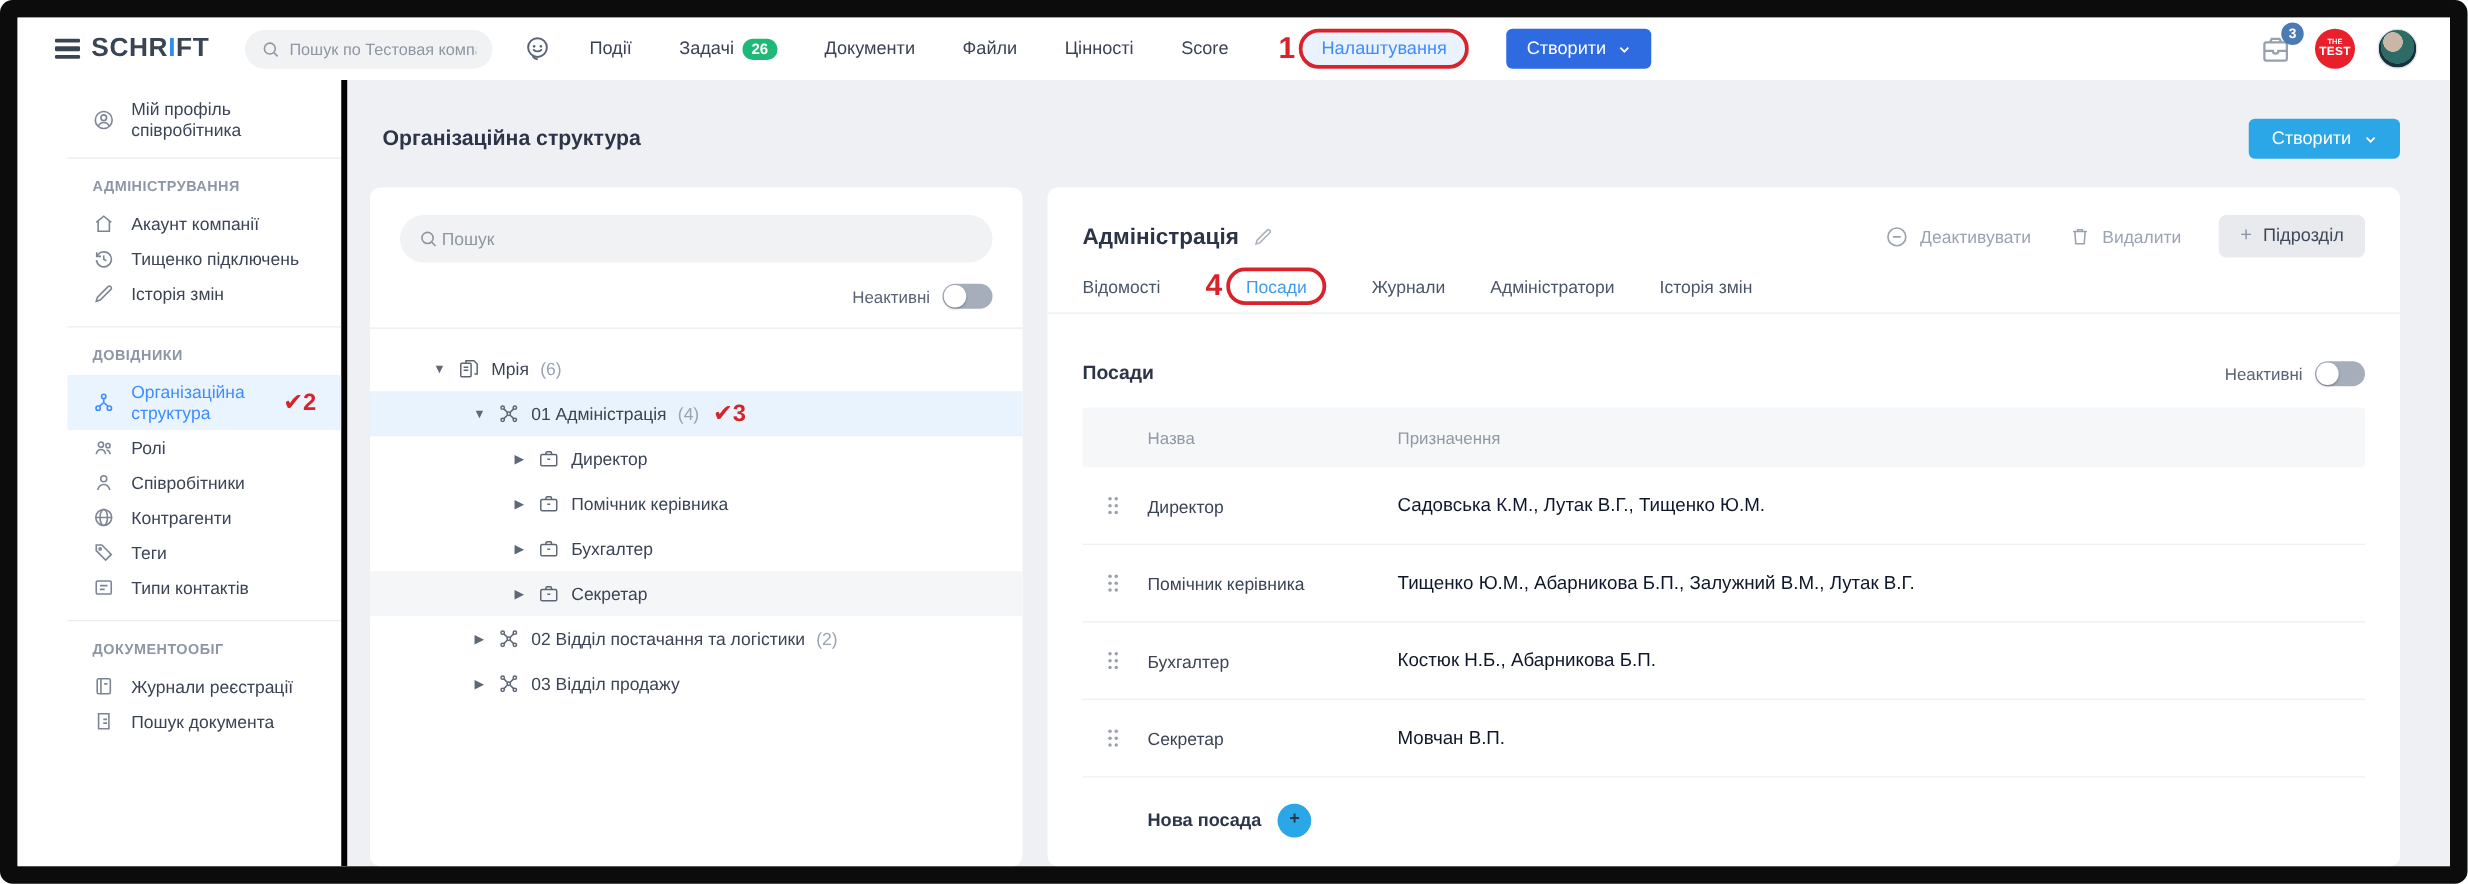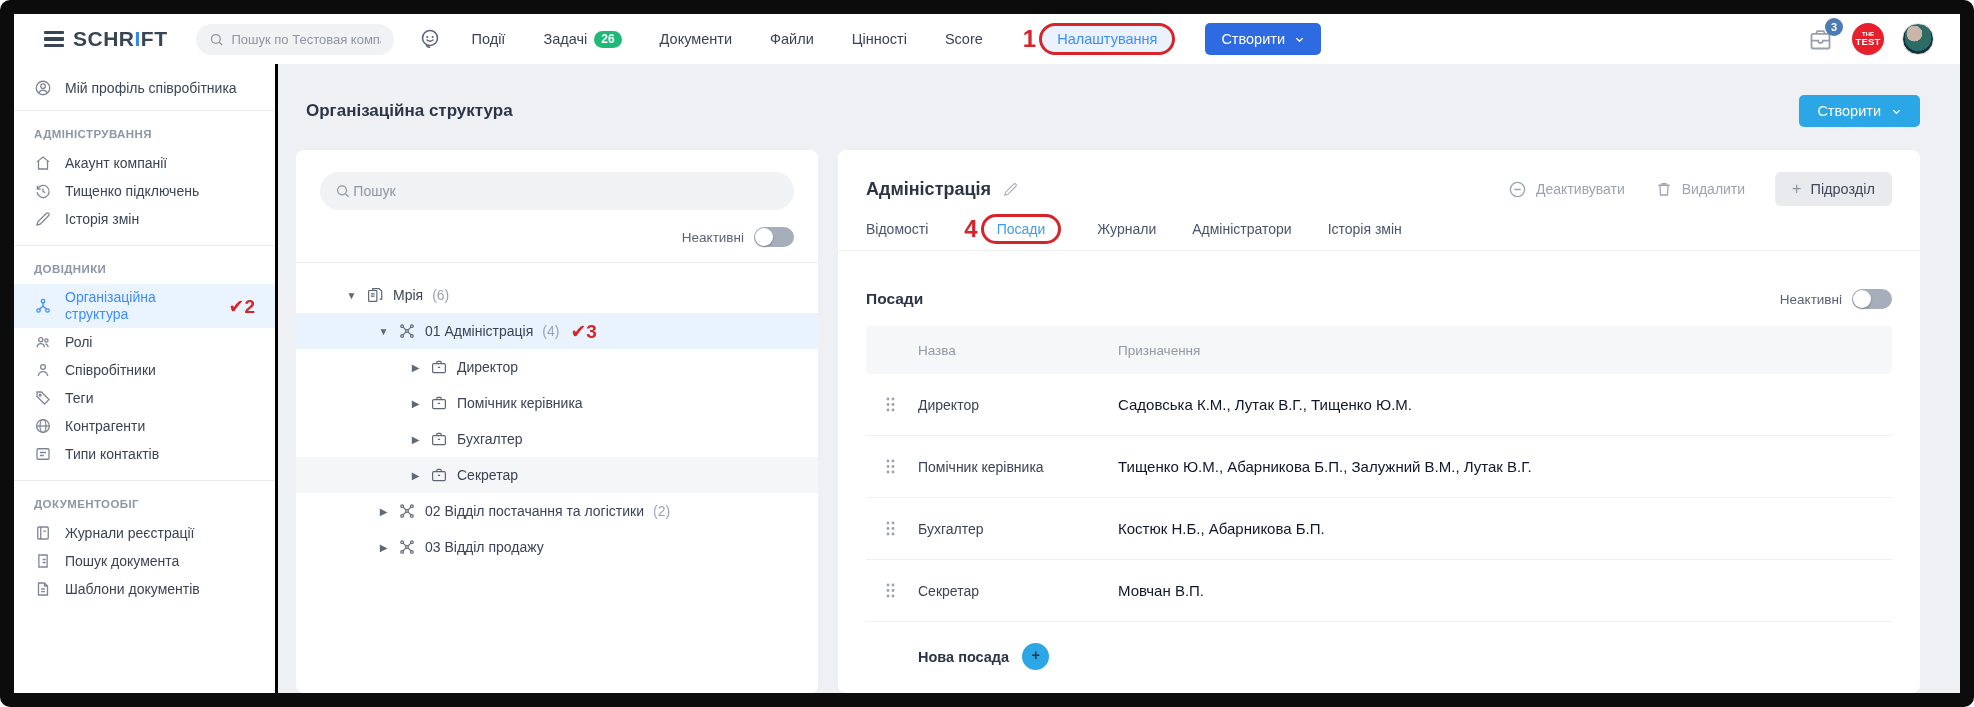--- a/index.html
+++ b/index.html
@@ -34,21 +34,21 @@
   .test-logo .l2 { font-size:9.5px; font-weight:800; letter-spacing:.2px; }
   .avatar { width:32px; height:32px; border-radius:50%; cursor:pointer;
     background: radial-gradient(circle at 38% 32%, #c9b6a6 0 28%, transparent 29%),
                 radial-gradient(circle at 50% 45%, #2c6b66 0 60%, #16313b 61%);
     border:1px solid #dfe2e7; }
 
   
   .bodywrap { flex:1; display:flex; min-height:0; }
 
   
-  .sidebar { width:264px; flex:0 0 264px; background:#fff; border-right:3px solid #000000; padding-top:4px; overflow:hidden; }
+  .sidebar { width:264px; flex:0 0 264px; background:#fff; border-right:5px solid #000000; padding-top:4px; overflow:hidden;padding-left:40px; }
   .side-item { display:flex; align-items:center; gap:13px; padding:5px 20px; font-size:14px; color:#3b4454; cursor:pointer; line-height:17px; }
   .side-item svg { flex:0 0 auto; color:#7c8594; }
   .side-profile { padding:11px 20px 13px; }
   .side-div { border:0; border-top:1px solid #e9ebef; margin:0; }
   .side-title { font-size:11.5px; font-weight:700; letter-spacing:.4px; color:#8d96a5; padding:17px 20px 9px; }
   .side-item.active { color:#3f8cff; background:#eaf4fe; }
   .side-item.active svg { color:#3f8cff; }
   .ann-check { color:#d8232a; font-weight:800; font-size:19px; line-height:1; margin-left:2px; white-space:nowrap; }
 
   
@@ -230,35 +230,35 @@
       </div>
       <div class="side-item">
         <svg width="18" height="18" viewBox="0 0 24 24" fill="none" stroke="currentColor" stroke-width="1.7">
               <circle cx="12" cy="8" r="3.2"></circle>
               <path d="M5.5 20c1-3.8 3.5-5.8 6.5-5.8s5.5 2 6.5 5.8"></path>
             </svg>
         <span>Співробітники</span>
       </div>
       <div class="side-item">
         <svg width="18" height="18" viewBox="0 0 24 24" fill="none" stroke="currentColor" stroke-width="1.7">
-              <path d="M4 10V4h6l10 10-6 6L4 10z"></path>
-              <circle cx="8.2" cy="8.2" r="1.2"></circle>
-            </svg>
-        <span>Теги</span>
-      </div>
-      <div class="side-item">
-        <svg width="18" height="18" viewBox="0 0 24 24" fill="none" stroke="currentColor" stroke-width="1.7">
               <circle cx="12" cy="12" r="8.5"></circle>
               <path d="M3.5 12h17"></path>
               <ellipse cx="12" cy="12" rx="4" ry="8.5"></ellipse>
             </svg>
         <span>Контрагенти</span>
       </div>
       <div class="side-item">
         <svg width="18" height="18" viewBox="0 0 24 24" fill="none" stroke="currentColor" stroke-width="1.7">
+              <path d="M4 10V4h6l10 10-6 6L4 10z"></path>
+              <circle cx="8.2" cy="8.2" r="1.2"></circle>
+            </svg>
+        <span>Теги</span>
+      </div>
+      <div class="side-item">
+        <svg width="18" height="18" viewBox="0 0 24 24" fill="none" stroke="currentColor" stroke-width="1.7">
               <rect x="4" y="5" width="16" height="14" rx="1.5"></rect>
               <path d="M8 10h8M8 14h5"></path>
             </svg>
         <span>Типи контактів</span>
       </div>
       <hr class="side-div" style="margin-top:12px">
       <div class="side-title">ДОКУМЕНТООБІГ</div>
       <div class="side-item">
         <svg width="18" height="18" viewBox="0 0 24 24" fill="none" stroke="currentColor" stroke-width="1.7">
               <rect x="5" y="4" width="14" height="16" rx="1.5"></rect>
@@ -267,28 +267,20 @@
             </svg>
         <span>Журнали реєстрації</span>
       </div>
       <div class="side-item">
         <svg width="18" height="18" viewBox="0 0 24 24" fill="none" stroke="currentColor" stroke-width="1.7">
               <path d="M9 4H6.5v16H9"></path>
               <path d="M9 4h8.5v16H9"></path>
               <path d="M11.5 10h4M11.5 14h4"></path>
             </svg>
         <span>Пошук документа</span>
-      </div>
-      <div class="side-item">
-        <svg width="18" height="18" viewBox="0 0 24 24" fill="none" stroke="currentColor" stroke-width="1.7">
-              <path d="M6 20V4h8l4 4v12H6z"></path>
-              <path d="M14 4v4h4"></path>
-              <path d="M9.5 12h5M9.5 15.5h5"></path>
-            </svg>
-        <span>Шаблони документів</span>
       </div>
     </aside>
 
     <main class="content">
       <div class="page-header">
         <span class="page-title">Організаційна структура</span>
         <button class="btn-create-page">
           <span>Створити</span>
           <svg width="11" height="11" viewBox="0 0 24 24" fill="none" stroke="#fff" stroke-width="3">
                 <path d="M5 9l7 7 7-7"></path>

